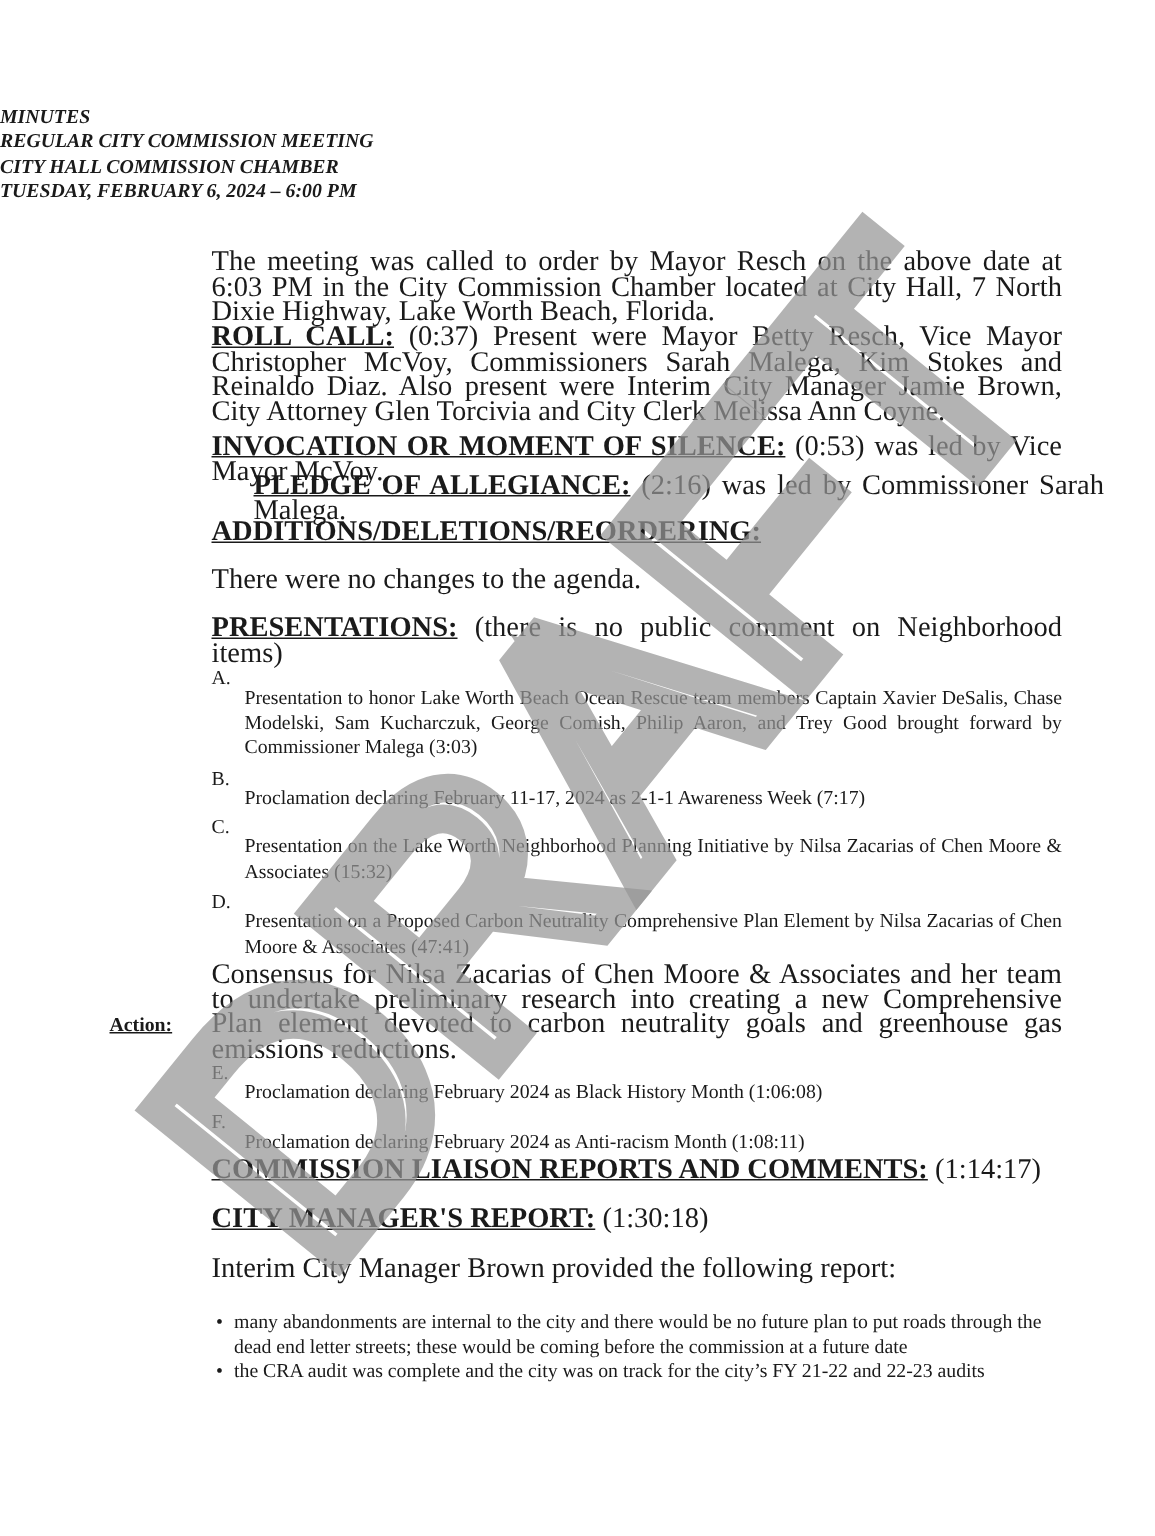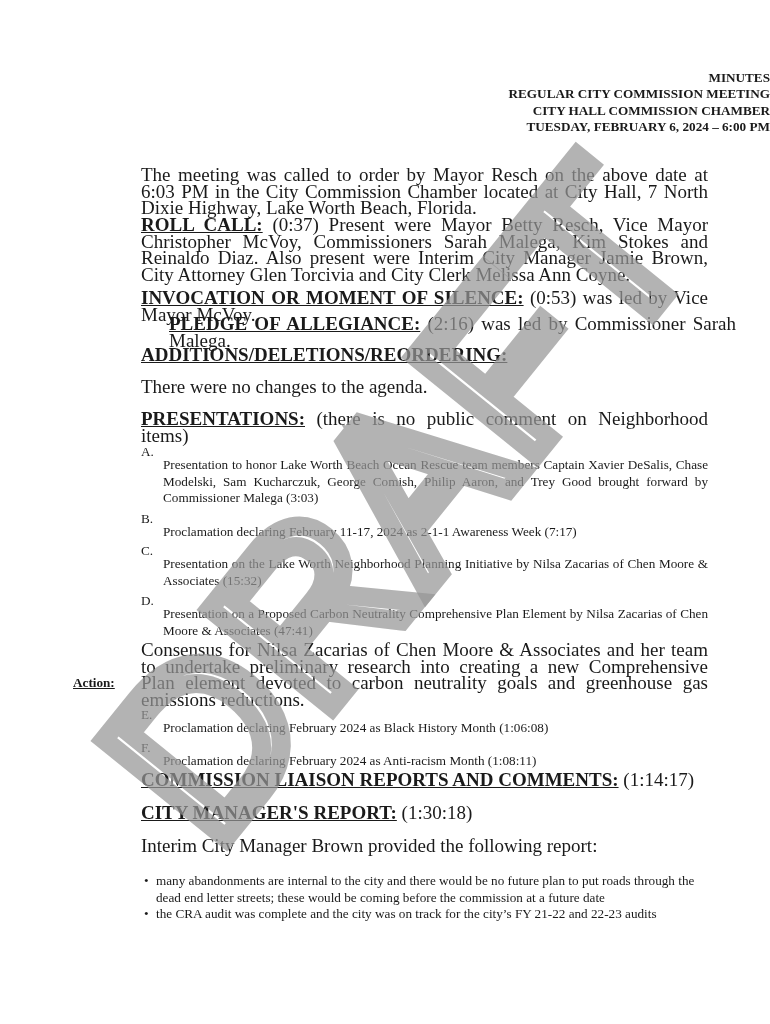--- a/index.html
+++ b/index.html
@@ -4,21 +4,21 @@
   <style>
     html, body { margin: 0; padding: 0; background: #ffffff; }
     body { width: 770px; height: 1024px; position: relative; overflow: hidden;
       font-family: "Liberation Serif", "DejaVu Serif", serif; color: #1a1a1a; }
     .page { position: absolute; left: 0; top: 0; width: 770px; height: 1024px; }
     .watermark { position: absolute; left: 398px; top: 500px; width: 0; height: 0; z-index: 2; pointer-events: none; }
     .watermark span { position: absolute; left: 0; top: 0; transform: translate(-50%, -50%) rotate(-51deg);
       font-family: "Liberation Sans", "DejaVu Sans", sans-serif; font-size: 228px; font-weight: 400;
       color: transparent; -webkit-text-stroke: 19px rgba(150,150,150,0.72); letter-spacing: 4px; white-space: nowrap; line-height: 1; }
     .content { position: absolute; left: 0; top: 0; width: 770px; z-index: 1; }
-    .header { position: absolute; left: 0; top: 70px; width: 770px; text-align: right; font-weight: bold; font-size: 13.2px; line-height: 16.3px; }
+    .header { position: absolute; left: 0; top: 70px; width: 770px; text-align: left; font-weight: bold; font-size: 13.2px; line-height: 16.3px; font-style: italic; }
     .blk { position: absolute; left: 141px; width: 567px; font-size: 19px; line-height: 16.6px; text-align: justify; }
     .h { font-weight: bold; text-decoration: underline; }
     .item { position: absolute; left: 141px; width: 567px; font-size: 13.2px; line-height: 16.6px; text-align: justify; }
     .item .letter { position: absolute; left: 0; top: 0; }
     .item .txt { margin-left: 22px; display: block; margin-top: 13px; }
     .action-label { position: absolute; left: 73px; font-weight: bold; text-decoration: underline; font-size: 13.2px; line-height: 16.6px; }
     .bullet { position: absolute; left: 141px; width: 567px; font-size: 13.2px; line-height: 16.6px; }
     .bullet .dot { position: absolute; left: 3px; top: 0; }
     .bullet .txt { margin-left: 15px; display: block; }
   </style>

